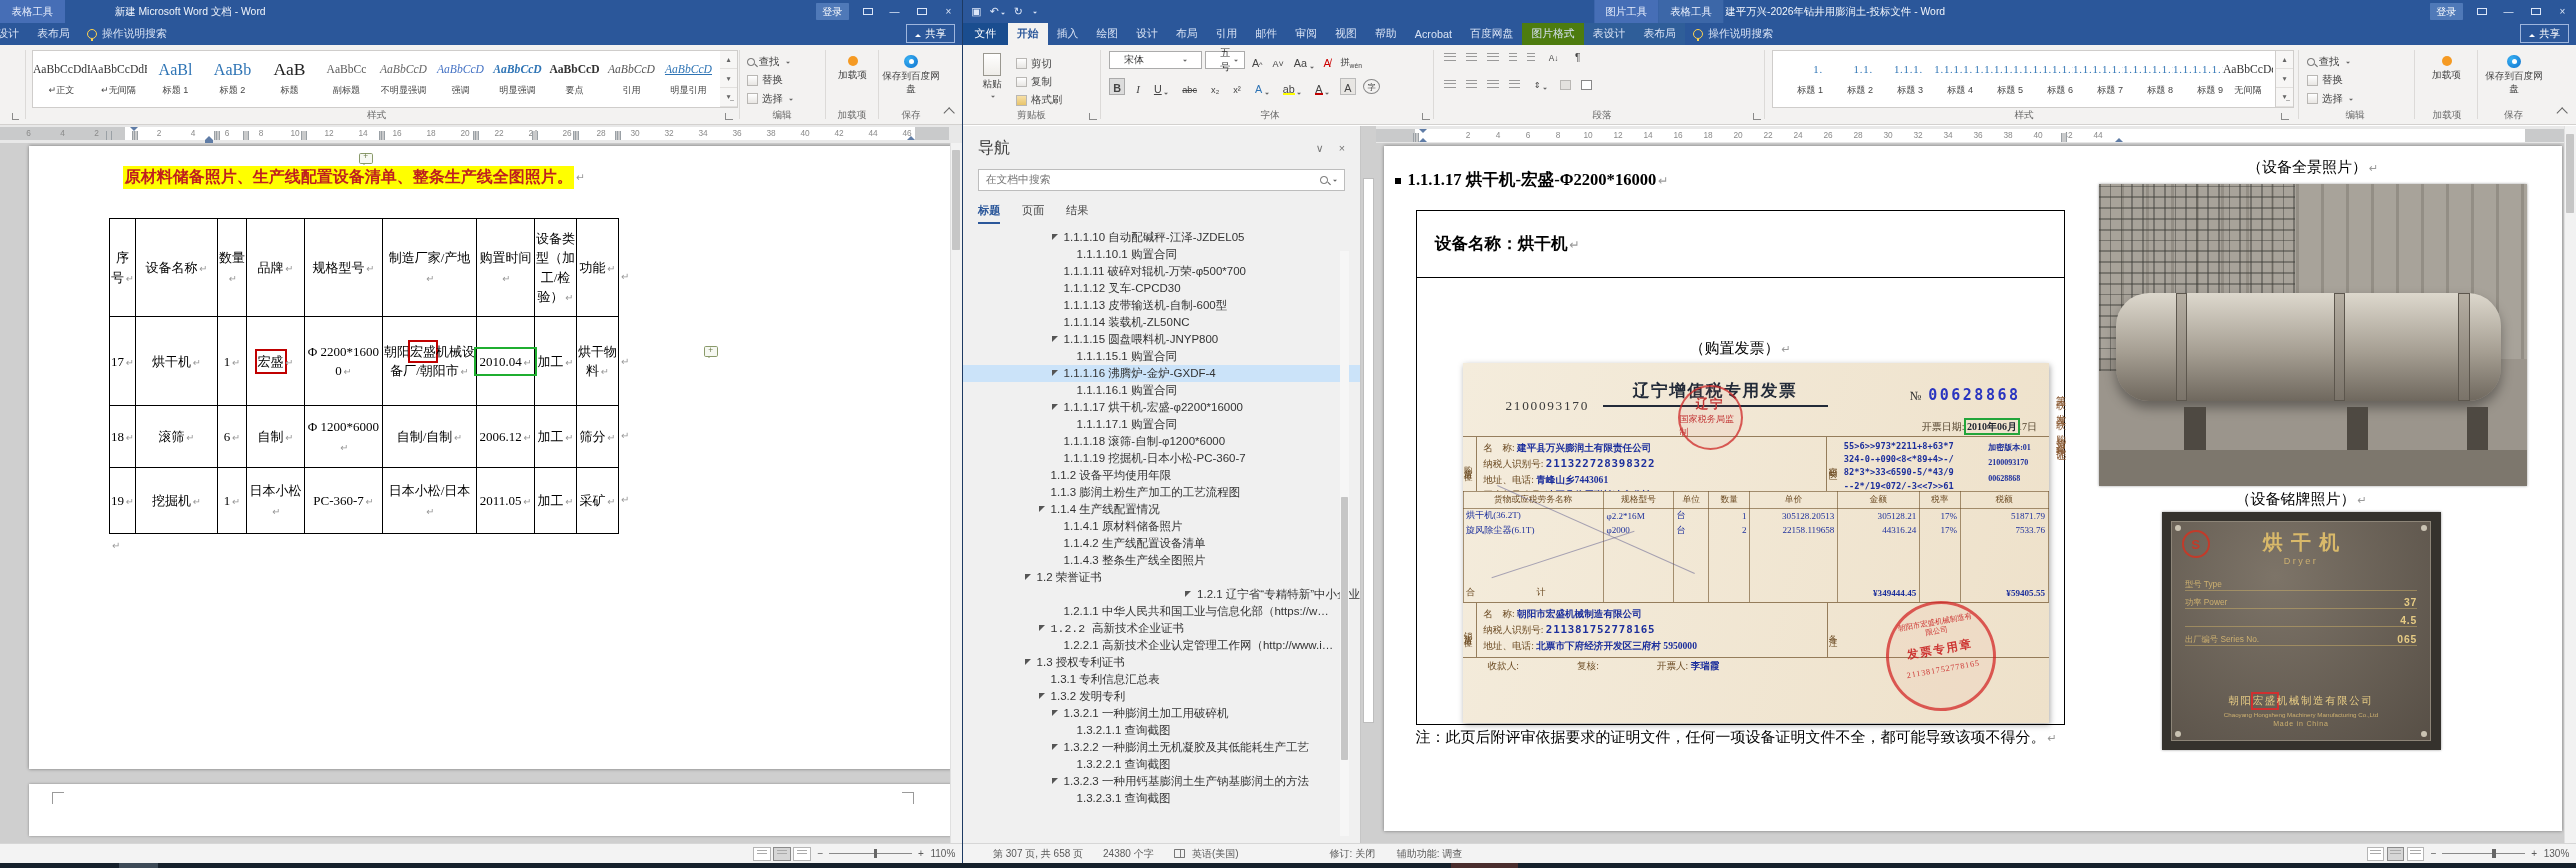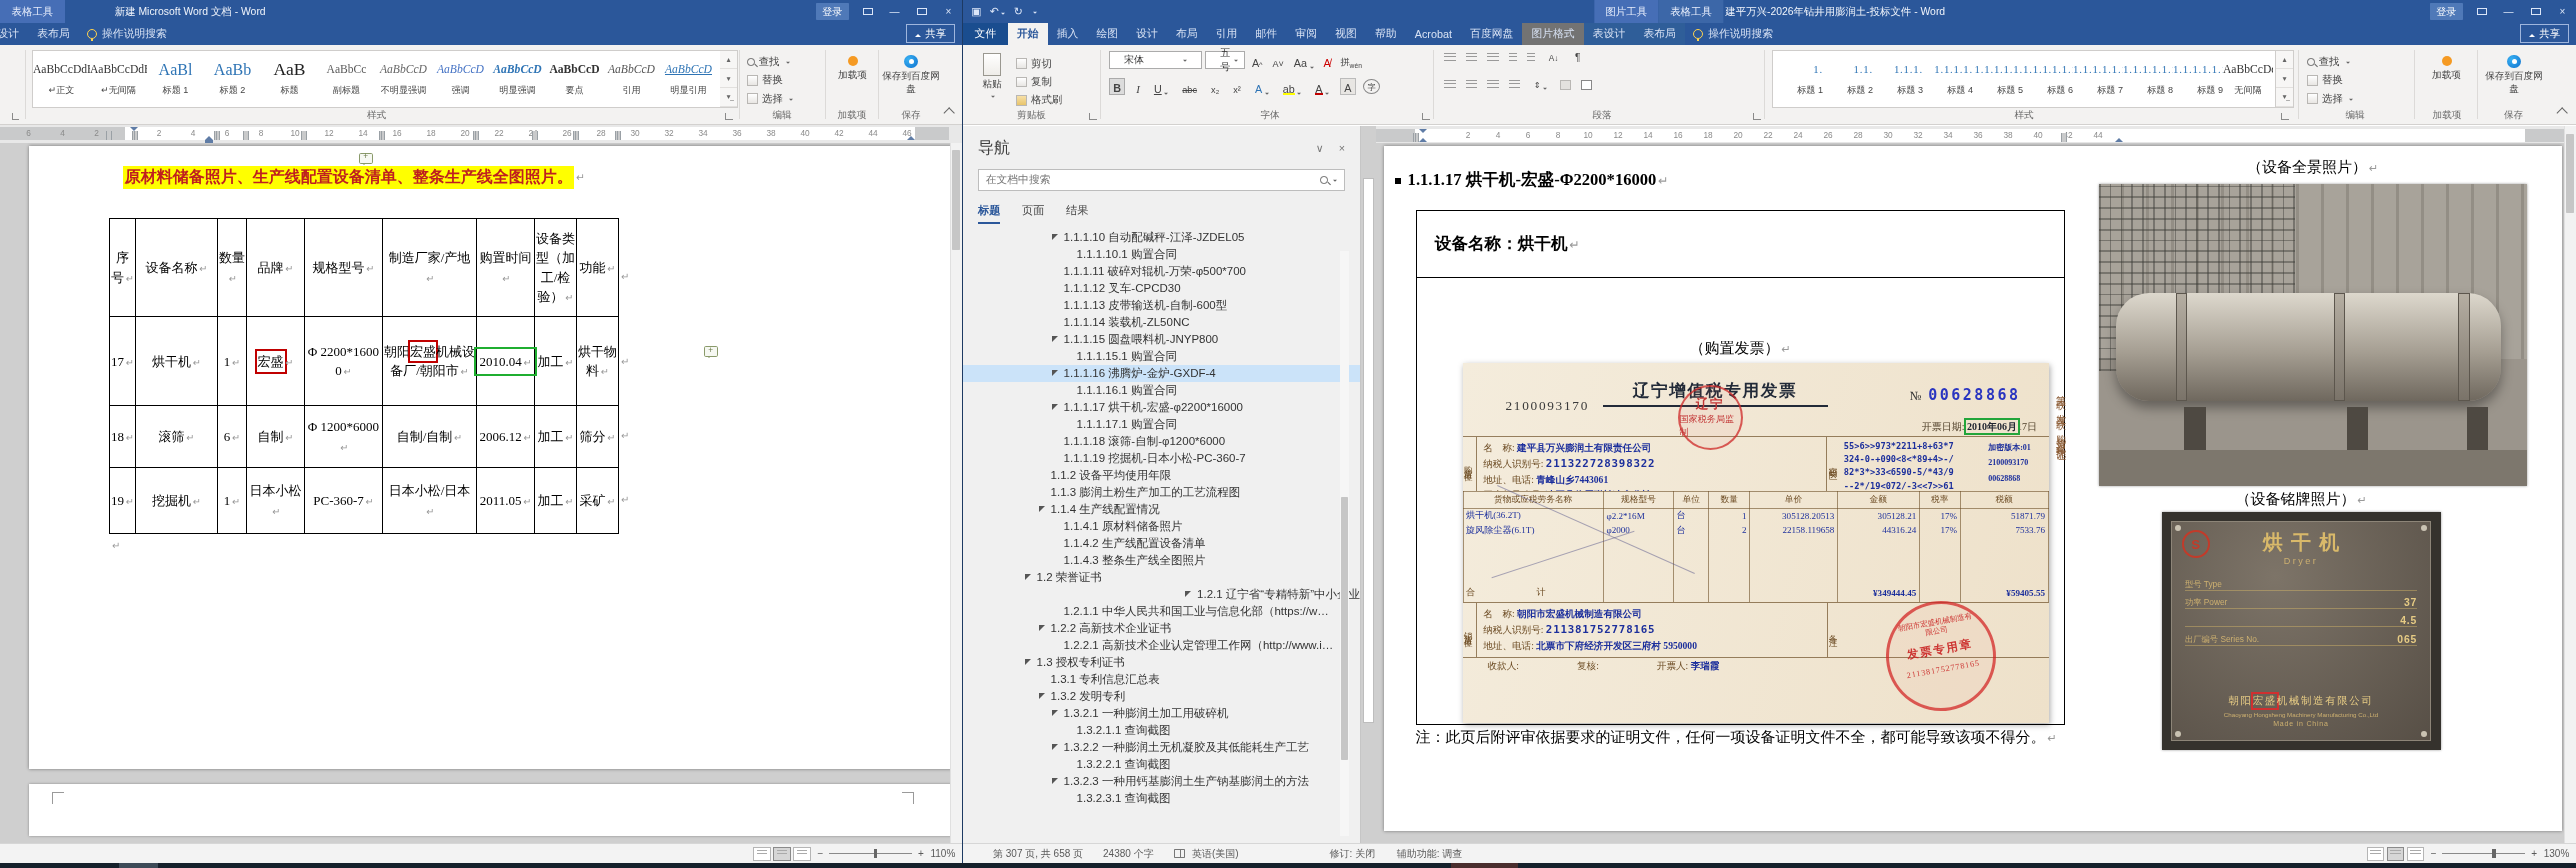--- a/index.html
+++ b/index.html
@@ -17,21 +17,21 @@
   .wbtn{width:27px;height:23px;display:flex;align-items:center;justify-content:center;color:#dce6f8;font-size:10px}
   .loginbtn{background:#4f79b8;padding:1.7px 6.7px;border-radius:0.8px;margin-right:5px;font-size:10px}
   .rect-ic{width:10px;height:7.5px;border:0.8px solid #dce6f8}
   .qat{display:flex;align-items:center;gap:8.3px;padding-left:8.3px;color:#dce6f8;font-size:10.8px}
   .ctr{position:absolute;left:50%;transform:translateX(-50%);display:flex;align-items:center;height:23px}
   
   .tabrow{height:21.6px;background:#2b579a;display:flex;align-items:stretch;color:#d8e2f4;font-size:10.8px;overflow:hidden;position:relative}
   .rtab{padding:0 9.1px;display:flex;align-items:center;white-space:nowrap}
   .rtab.filetab{background:#1a4d8f;color:#fff;padding:0 11.6px}
   .rtab.active{background:#f3f2f1;color:#2b579a;font-weight:bold}
-  .rtab.ctx1{background:#737373}.rtab.ctx2{background:#2f5e99}
+  .rtab.ctx1{background:#4d7c0f}.rtab.ctx2{background:#2f5e99}
   .tellme{display:flex;align-items:center;gap:5px;padding:0 8.3px;white-space:nowrap}
   .bulb{width:10px;height:10px;border:1.2px solid #ffd34d;border-radius:50%;position:relative;flex:none}
   .bulb::after{content:"";position:absolute;left:2.5px;bottom:-3.3px;width:2.5px;height:2.5px;background:#ffd34d}
   .sharebtn{margin-left:auto;margin-right:6.7px;align-self:center;border:0.8px solid #9fb6dd;padding:1.7px 8.3px;display:flex;align-items:center;gap:4.2px;color:#fff;font-size:10.4px}
   .shareic{width:0;height:0;border:3.3px solid transparent;border-bottom-color:#fff}
   
   .ribbon{height:80px;background:#f3f2f1;border-bottom:0.8px solid #d3d1cf;position:relative;font-size:10px;color:#444}
   .gdiv{position:absolute;top:5px;bottom:5px;width:0.8px;background:#dcdad8}
   .glabel{position:absolute;bottom:1.7px;font-size:9.6px;color:#6b6b6b;text-align:center}
   .dlg{width:7.5px;height:7.5px;border-left:0.8px solid #8a8a8a;border-bottom:0.8px solid #8a8a8a;position:absolute}
@@ -825,21 +825,21 @@
           <div class="nav-item exp" style="padding-left: 76px; justify-content: flex-end;">
             <span class="tri"></span>
             <span class="nt">1.2.1 辽宁省“专精特新”中小企业</span>
           </div>
 
           <div class="nav-item" style="padding-left: 89px;">
             <span class="tri"></span>
             <span class="nt">1.2.1.1 中华人民共和国工业与信息化部（https://w…</span>
           </div>
 
-          <div class="nav-item exp" style="padding-left: 76px;">
+          <div class="nav-item exp" style="padding-left: 76px; font-family: Liberation Mono, monospace;">
             <span class="tri"></span>
             <span class="nt">1.2.2 高新技术企业证书</span>
           </div>
 
           <div class="nav-item" style="padding-left: 89px; text-align: center;">
             <span class="tri"></span>
             <span class="nt">1.2.2.1 高新技术企业认定管理工作网（http://www.i…</span>
           </div>
 
           <div class="nav-item exp" style="padding-left: 62px;">

